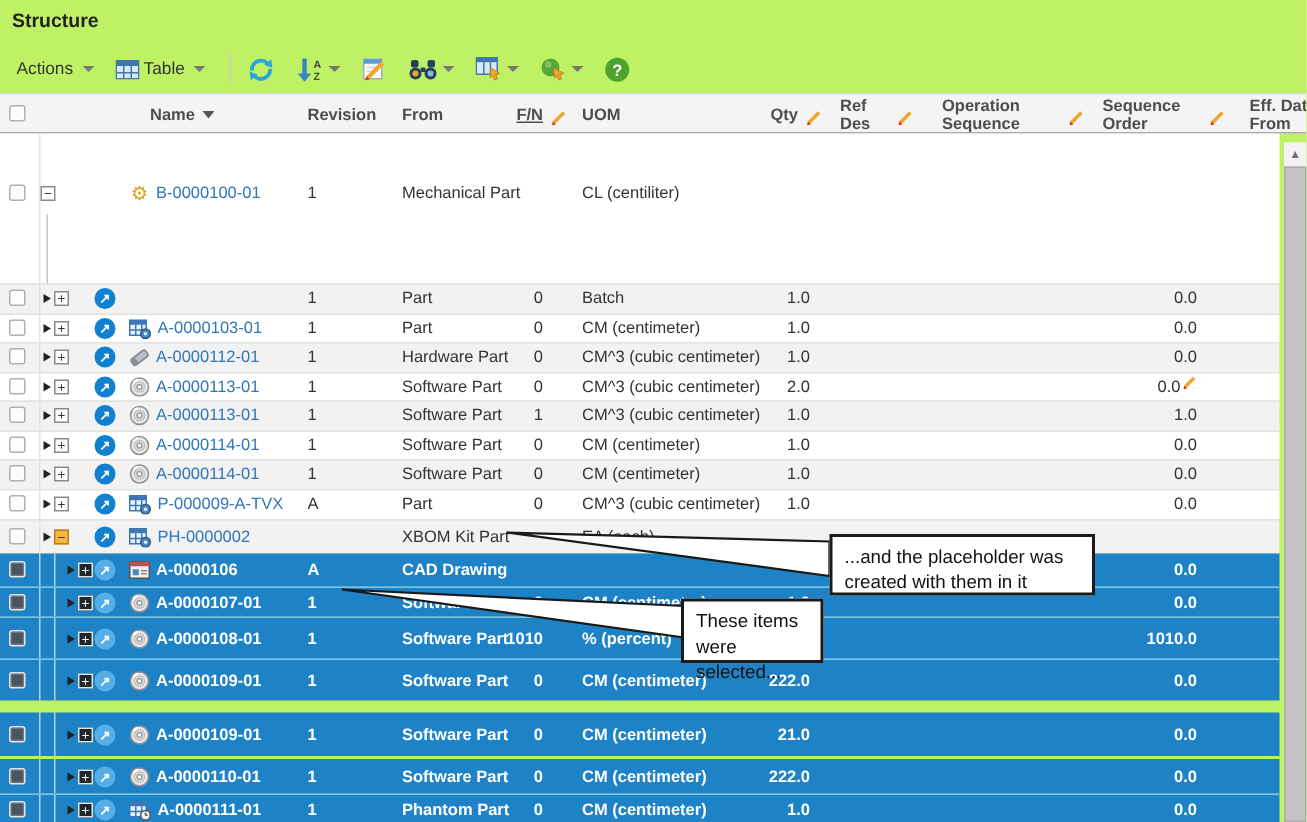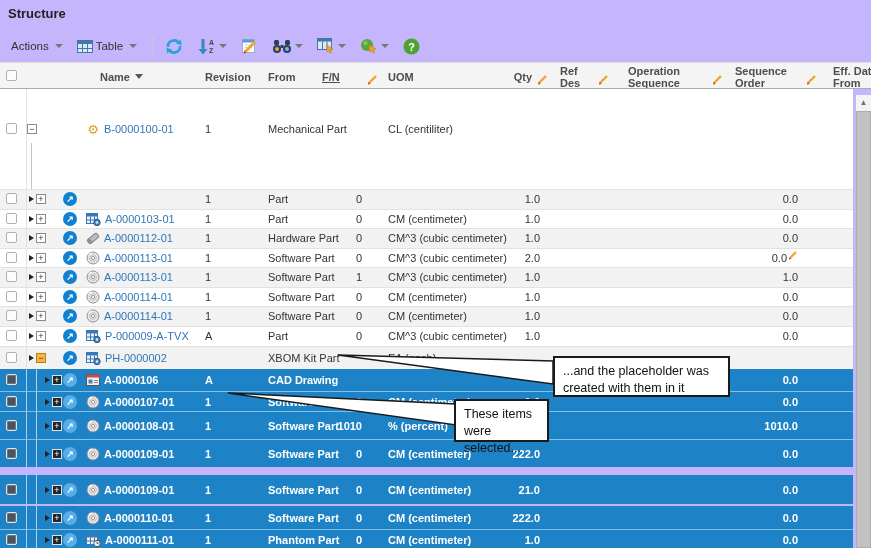--- a/index.html
+++ b/index.html
@@ -1,17 +1,17 @@
 <!DOCTYPE html>
 <html><head>
 <meta charset="utf-8">
 <style>
   * { margin:0; padding:0; box-sizing:border-box; }
   body { font-family:"Liberation Sans", sans-serif; background:#fff; }
-  #app { position:relative; width:871px; height:548px; background:#c4b5fd; overflow:hidden; }
+  #app { position:relative; width:871px; height:548px; background:#bef264; overflow:hidden; }
 
   
   #title { position:absolute; left:8px; top:6px; font-size:13px; font-weight:bold; color:#222; }
   #toolbar { position:absolute; left:8px; top:32px; height:28px; display:flex; align-items:center; }
   .tb-item { display:flex; align-items:center; margin-right:14px; cursor:pointer; }
   .tb-label { font-size:11.5px; color:#333; margin:0 3px; }
   .chev { width:0; height:0; border-left:4px solid transparent; border-right:4px solid transparent; border-top:4px solid #777; margin-left:3px; }
   .tb-divider { width:1px; height:20px; background:#ccc; margin:0 10px 0 2px; }
   .tb-ico { display:inline-flex; align-items:center; justify-content:center; }
 
@@ -176,21 +176,21 @@
     <div class="hcell" style="left:100px;width:100px;">
       <span>Name</span>
       <span class="sortdown"></span>
     </div>
     <div class="hcell" style="left:205px;width:58px;">
         <span>Revision</span>
       </div>
     <div class="hcell" style="left:268px;width:60px;">
         <span>From</span>
       </div>
-    <div class="hcell" style="left:322px;width:40px;justify-content:flex-start;text-decoration:underline;">
+    <div class="hcell" style="left:322px;width:40px;justify-content:flex-end;text-decoration:underline;">
         <span>F/N</span>
       </div>
     <span class="hpencil" style="left:367px;"><svg width="11" height="11">
           <line x1="2" y1="9" x2="9" y2="2" stroke="#f0a62c" stroke-width="2.4"></line>
           <polygon points="1,10.5 3.6,10 1.6,8" fill="#cc3311"></polygon>
         </svg></span>
     <div class="hcell" style="left:388px;width:60px;">
         <span>UOM</span>
       </div>
     <div class="hcell" style="left:455px;width:77px;justify-content:flex-end;">
@@ -251,20 +251,21 @@
         <span class="colline"></span>
         <span class="cb"></span>
         <span class="tree" style="left:29px;">
           <span class="arr"></span>
           <span class="ebox">+</span>
         </span>
         <span class="share">↗</span>
         <span class="cell c-rev">1</span>
         <span class="cell c-type">Part</span>
         <span class="cell c-fn">0</span>
+        <span class="cell c-uom">Batch</span>
         <span class="cell c-qty">1.0</span>
         <span class="cell c-seq">0.0</span>
       </div>
       <div class="row norm shade-white" style="height: 19.5px;">
         <span class="colline"></span>
         <span class="cb"></span>
         <span class="tree" style="left:29px;">
           <span class="arr"></span>
           <span class="ebox">+</span>
         </span>

